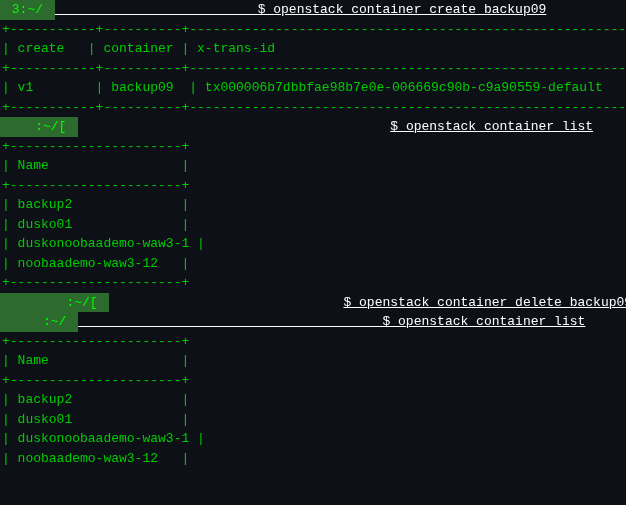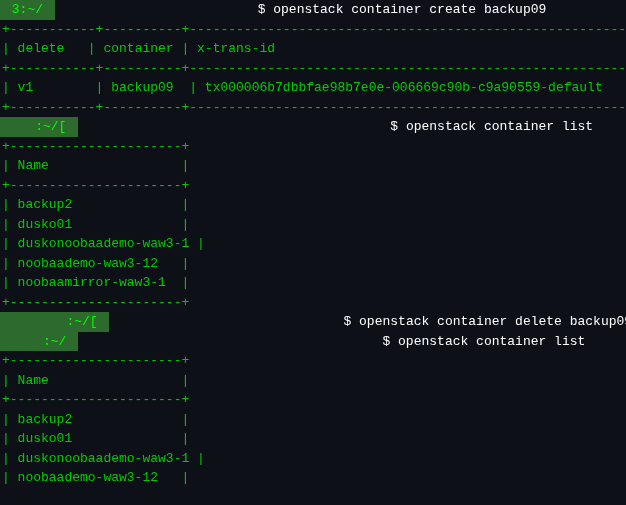--- a/index.html
+++ b/index.html
@@ -24,55 +24,55 @@
       white-space: pre;
       line-height: 1.5;
     }
     .prompt-bg {
       background-color: #2d6a2d;
       color: #00ff00;
       padding: 0 4px;
     }
     .cmd-text {
       color: #ffffff;
+      text-decoration: underline;
     }
     .table-line {
       color: #00cc00;
       white-space: pre;
       line-height: 1.5;
       padding: 0 2px;
     }
   </style>
 </head>
 <body>
 
 <div class="terminal">
 
   <div class="prompt-line">
     <span class="prompt-bg">&nbsp;3:~/&nbsp;</span><span class="cmd-text">&nbsp;&nbsp;&nbsp;&nbsp;&nbsp;&nbsp;&nbsp;&nbsp;&nbsp;&nbsp;&nbsp;&nbsp;&nbsp;&nbsp;&nbsp;&nbsp;&nbsp;&nbsp;&nbsp;&nbsp;&nbsp;&nbsp;&nbsp;&nbsp;&nbsp;&nbsp;$ openstack container create backup09</span>
   </div>
 
   <div class="table-line">+-----------+----------+------------------------------------------------------------------+</div>
-  <div class="table-line">| <span>delete</span>   | <span>container</span> | <span>x-trans-id</span>                                                      |</div>
+  <div class="table-line">| <span>create</span>   | <span>container</span> | <span>x-trans-id</span>                                                      |</div>
   <div class="table-line">+-----------+----------+------------------------------------------------------------------+</div>
   <div class="table-line">| v1        | backup09  | tx000006b7dbbfae98b7e0e-006669c90b-c9a90559-default             |</div>
   <div class="table-line">+-----------+----------+------------------------------------------------------------------+</div>
 
   <div class="prompt-line">
     <span class="prompt-bg">&nbsp;&nbsp;&nbsp;&nbsp;:~/[&nbsp;</span><span style="color:#4a9a4a;">&nbsp;&nbsp;&nbsp;&nbsp;&nbsp;&nbsp;&nbsp;&nbsp;&nbsp;&nbsp;&nbsp;&nbsp;&nbsp;&nbsp;&nbsp;&nbsp;&nbsp;&nbsp;&nbsp;&nbsp;&nbsp;&nbsp;&nbsp;&nbsp;&nbsp;&nbsp;&nbsp;&nbsp;&nbsp;&nbsp;&nbsp;&nbsp;&nbsp;&nbsp;&nbsp;&nbsp;&nbsp;&nbsp;&nbsp;&nbsp;</span><span class="cmd-text">$ openstack container list</span>
   </div>
 
   <div class="table-line">+----------------------+</div>
   <div class="table-line">| <span>Name</span>                 |</div>
   <div class="table-line">+----------------------+</div>
   <div class="table-line">| backup2              |</div>
   <div class="table-line">| dusko01              |</div>
   <div class="table-line">| duskonoobaademo-waw3-1 |</div>
   <div class="table-line">| noobaademo-waw3-12   |</div>
-  <div class="table-line">| noobaamirror-waw3-1  |</div>
   <div class="table-line">+----------------------+</div>
 
   <div class="prompt-line">
     <span class="prompt-bg">&nbsp;&nbsp;&nbsp;&nbsp;&nbsp;&nbsp;&nbsp;&nbsp;:~/[&nbsp;</span><span style="color:#4a9a4a;">&nbsp;&nbsp;&nbsp;&nbsp;&nbsp;&nbsp;&nbsp;&nbsp;&nbsp;&nbsp;&nbsp;&nbsp;&nbsp;&nbsp;&nbsp;&nbsp;&nbsp;&nbsp;&nbsp;&nbsp;&nbsp;&nbsp;&nbsp;&nbsp;&nbsp;&nbsp;&nbsp;&nbsp;&nbsp;&nbsp;</span><span class="cmd-text">$ openstack container delete backup09</span>
   </div>
   <div class="prompt-line">
     <span class="prompt-bg">&nbsp;&nbsp;&nbsp;&nbsp;&nbsp;:~/&nbsp;</span><span class="cmd-text">&nbsp;&nbsp;&nbsp;&nbsp;&nbsp;&nbsp;&nbsp;&nbsp;&nbsp;&nbsp;&nbsp;&nbsp;&nbsp;&nbsp;&nbsp;&nbsp;&nbsp;&nbsp;&nbsp;&nbsp;&nbsp;&nbsp;&nbsp;&nbsp;&nbsp;&nbsp;&nbsp;&nbsp;&nbsp;&nbsp;&nbsp;&nbsp;&nbsp;&nbsp;&nbsp;&nbsp;&nbsp;&nbsp;&nbsp;$ openstack container list</span>
   </div>
 
   <div class="table-line">+----------------------+</div>

